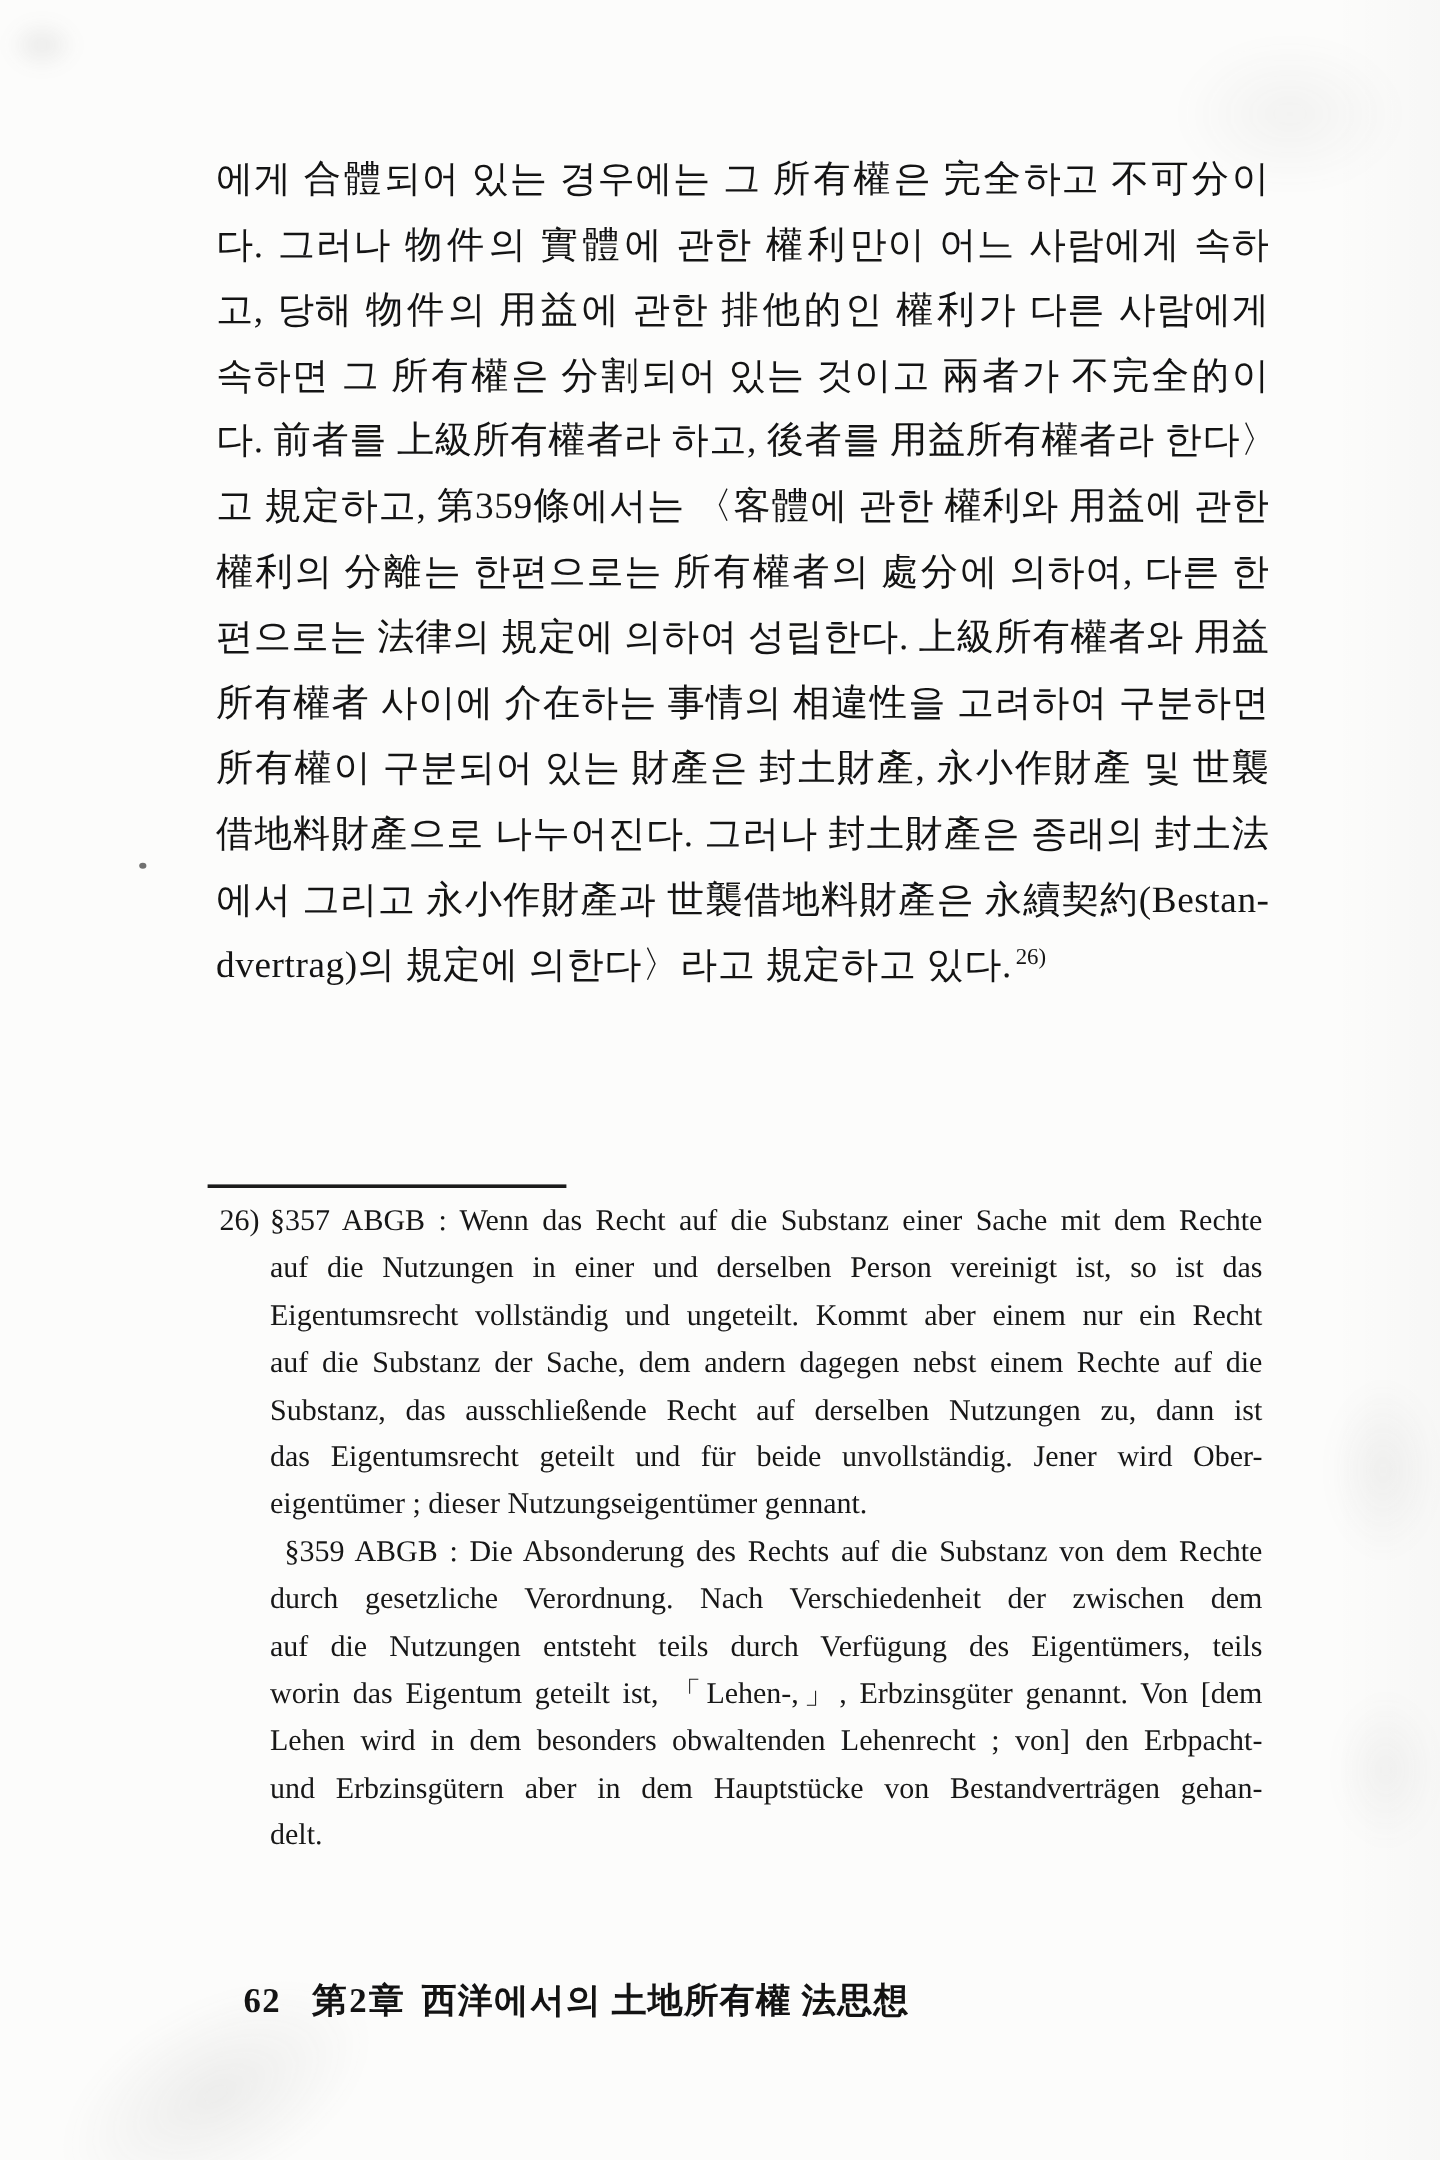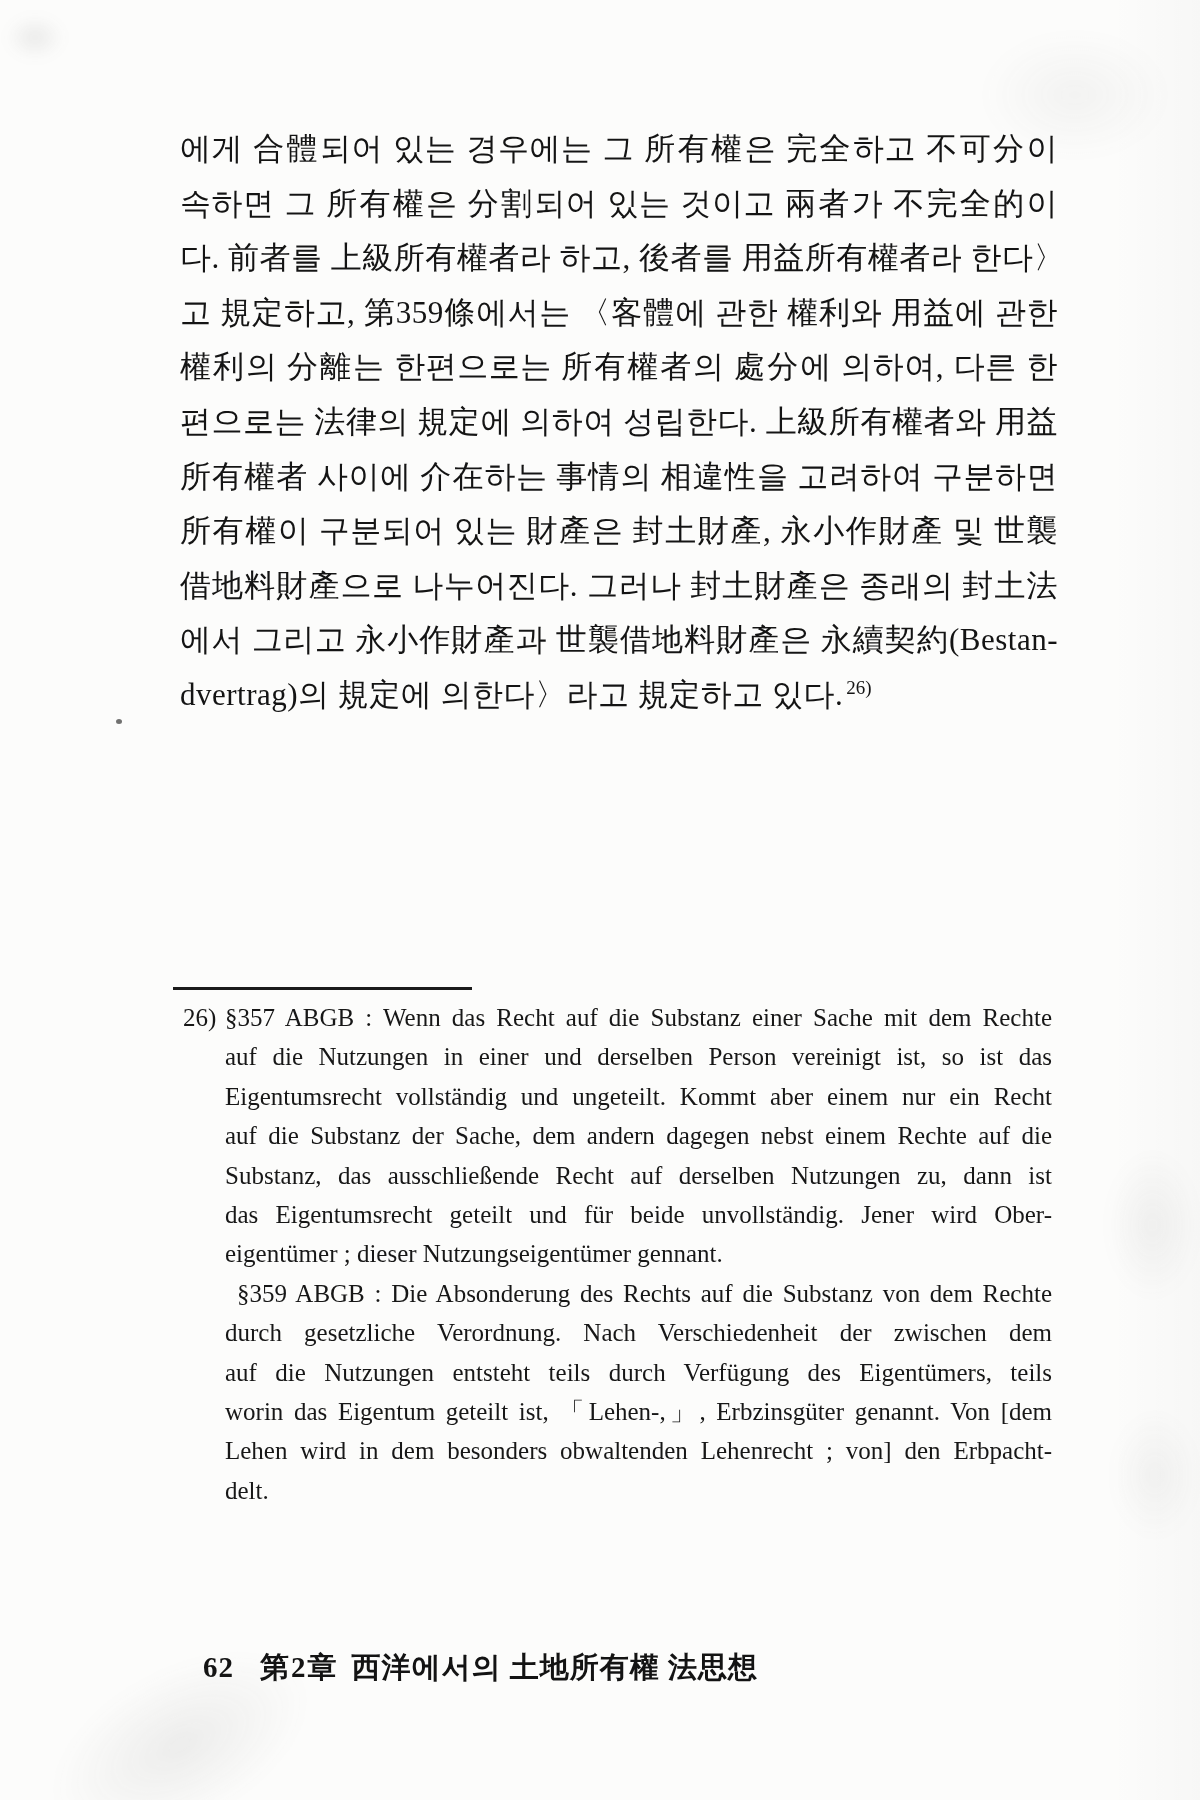--- a/index.html
+++ b/index.html
@@ -123,20 +123,22 @@
   .smudge.s5{ left:5px; top:15px; width:60px; height:45px;
     background:radial-gradient(closest-side, rgba(80,80,80,0.10), rgba(0,0,0,0)); }
 </style>
 </head>
 <body>
 
 <div class="page">
 
   <div class="main-text">
     <div class="mline">에게 合體되어 있는 경우에는 그 所有權은 完全하고 不可分이</div>
+    <div class="mline">다. 그러나 物件의 實體에 관한 權利만이 어느 사람에게 속하</div>
+    <div class="mline">고, 당해 物件의 用益에 관한 排他的인 權利가 다른 사람에게</div>
     <div class="mline">속하면 그 所有權은 分割되어 있는 것이고 兩者가 不完全的이</div>
     <div class="mline">다. 前者를 上級所有權者라 하고, 後者를 用益所有權者라 한다〉</div>
     <div class="mline">고 規定하고, 第359條에서는 〈客體에 관한 權利와 用益에 관한</div>
     <div class="mline">權利의 分離는 한편으로는 所有權者의 處分에 의하여, 다른 한</div>
     <div class="mline">편으로는 法律의 規定에 의하여 성립한다. 上級所有權者와 用益</div>
     <div class="mline">所有權者 사이에 介在하는 事情의 相違性을 고려하여 구분하면</div>
     <div class="mline">所有權이 구분되어 있는 財產은 封土財產, 永小作財產 및 世襲</div>
     <div class="mline">借地料財產으로 나누어진다. 그러나 封土財產은 종래의 封土法</div>
     <div class="mline">에서 그리고 永小作財產과 世襲借地料財產은 永續契約(Bestan-</div>
     <div class="mline end">
@@ -155,20 +157,21 @@
     <div class="fline">auf die Substanz der Sache, dem andern dagegen nebst einem Rechte auf die</div>
     <div class="fline">Substanz, das ausschließende Recht auf derselben Nutzungen zu, dann ist</div>
     <div class="fline">das Eigentumsrecht geteilt und für beide unvollständig. Jener wird Ober-</div>
     <div class="fline end">eigentümer ; dieser Nutzungseigentümer gennant.</div>
 
     <div class="fline indent">§359 ABGB : Die Absonderung des Rechts auf die Substanz von dem Rechte</div>
     <div class="fline">durch gesetzliche Verordnung. Nach Verschiedenheit der zwischen dem</div>
     <div class="fline">auf die Nutzungen entsteht teils durch Verfügung des Eigentümers, teils</div>
     <div class="fline">worin das Eigentum geteilt ist, 「Lehen-,」, Erbzinsgüter genannt. Von [dem</div>
     <div class="fline">Lehen wird in dem besonders obwaltenden Lehenrecht ; von] den Erbpacht-</div>
+    <div class="fline">und Erbzinsgütern aber in dem Hauptstücke von Bestandverträgen gehan-</div>
     <div class="fline end">delt.</div>
   </div>
 
   <div class="footer">
     <span class="pgnum">62</span>
     <span class="chap">第2章</span>
     <span class="chap-title">西洋에서의 土地所有權 法思想</span>
   </div>
 
   <div class="margin-dot"></div>

